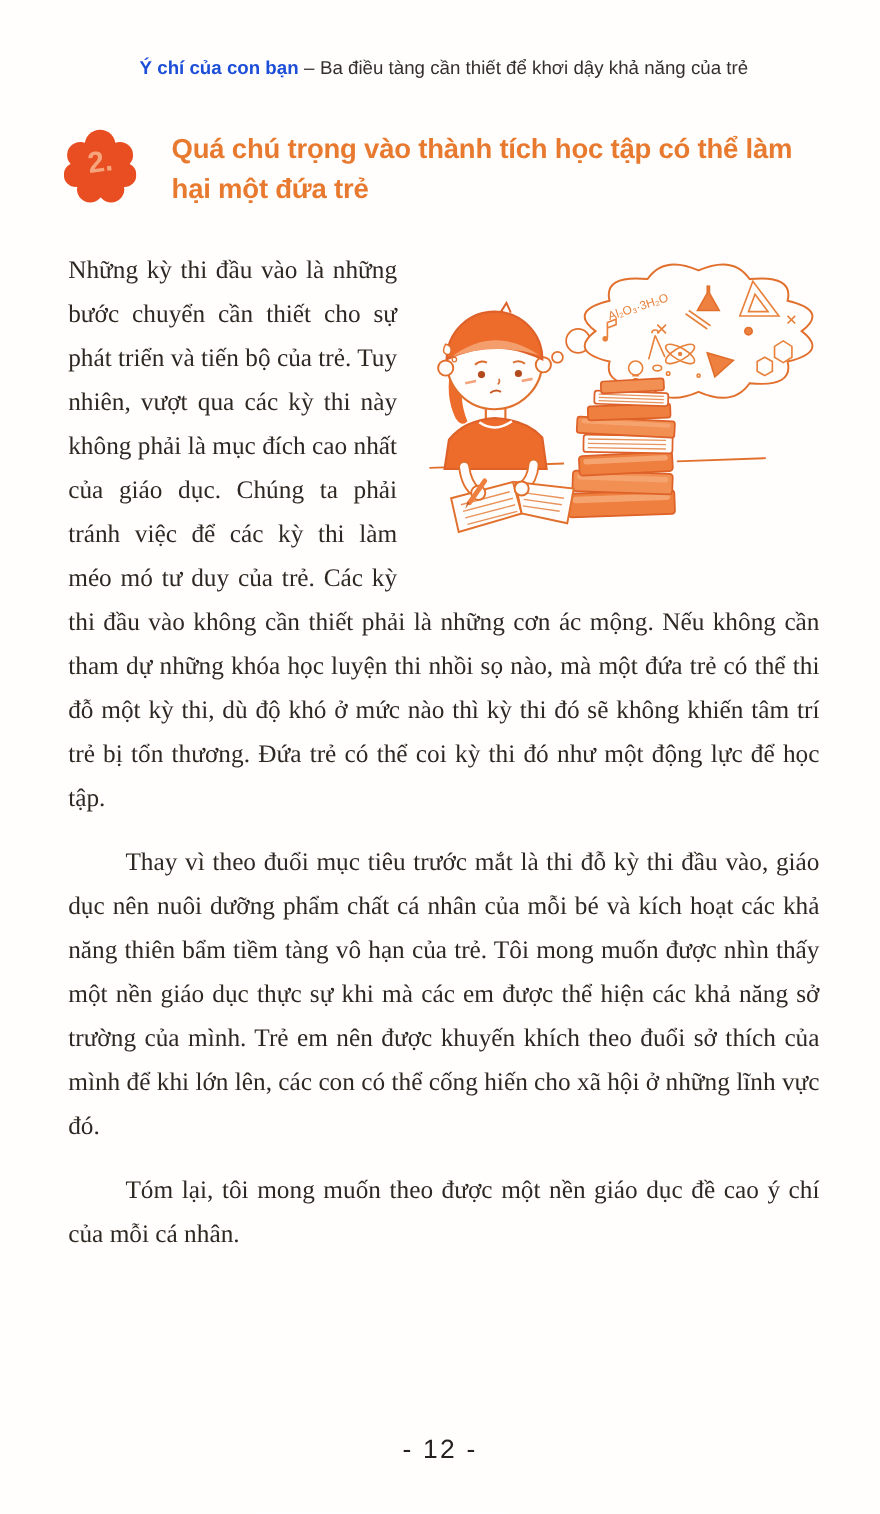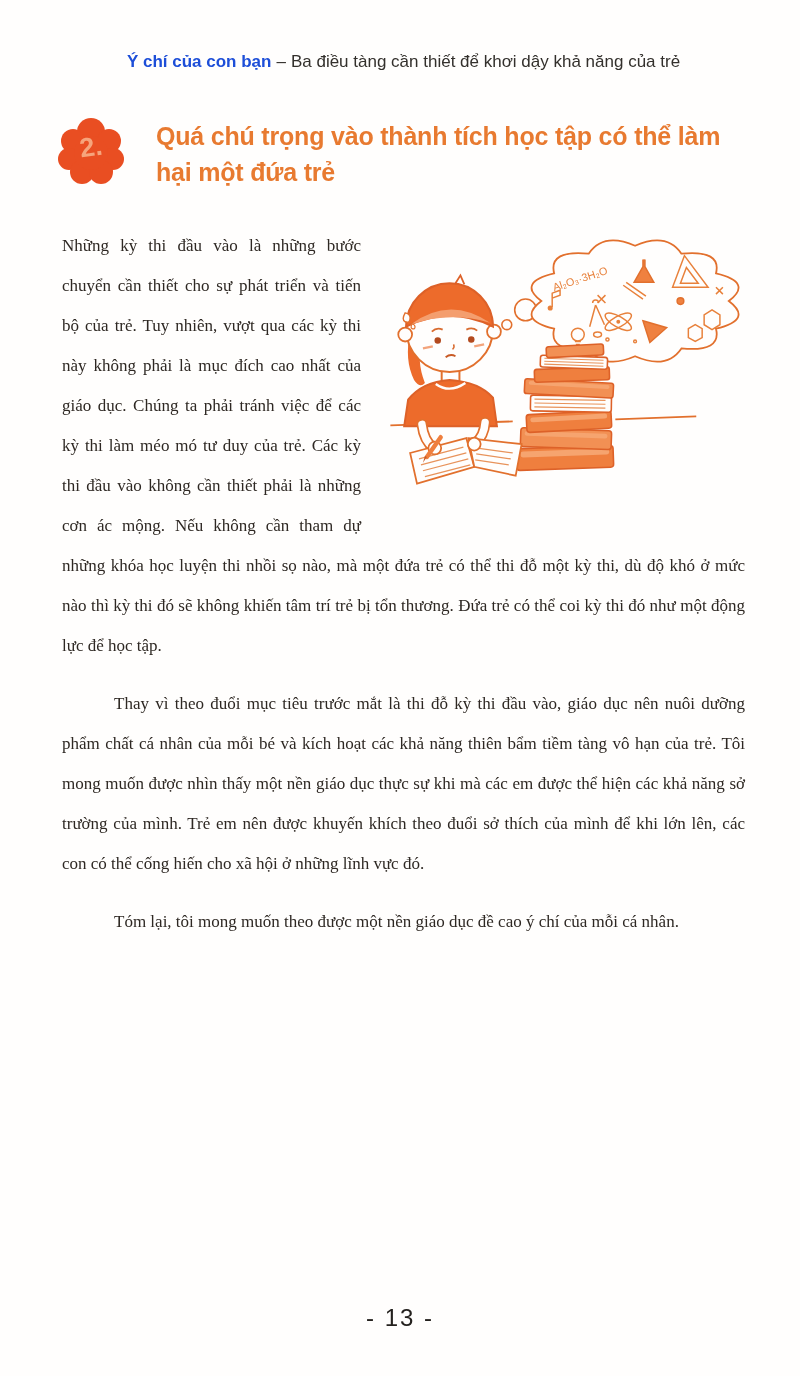--- a/index.html
+++ b/index.html
@@ -59,21 +59,21 @@
   }
   
   main{margin-top:36px;}
   .illustration{
     float:right;
     width:358px;height:296px;
     margin:4px 0 10px 26px;
   }
   p.body{
     margin:0 0 18px 0;
-    font-size:17px;
+    font-size:23px;
     line-height:40px;
     text-align:justify;
   }
   p.body.indent{text-indent:52px;}
   
   .footer{
     position:absolute;
     left:0;right:0;bottom:44px;
     text-align:center;
     font-family:"Liberation Sans", sans-serif;
@@ -243,16 +243,16 @@
         </g>
       </svg>
     </div>
 
     <p class="body">Những kỳ thi đầu vào là những bước chuyển cần thiết cho sự phát triển và tiến bộ của trẻ. Tuy nhiên, vượt qua các kỳ thi này không phải là mục đích cao nhất của giáo dục. Chúng ta phải tránh việc để các kỳ thi làm méo mó tư duy của trẻ. Các kỳ thi đầu vào không cần thiết phải là những cơn ác mộng. Nếu không cần tham dự những khóa học luyện thi nhồi sọ nào, mà một đứa trẻ có thể thi đỗ một kỳ thi, dù độ khó ở mức nào thì kỳ thi đó sẽ không khiến tâm trí trẻ bị tổn thương. Đứa trẻ có thể coi kỳ thi đó như một động lực để học tập.</p>
     <p class="body indent">Thay vì theo đuổi mục tiêu trước mắt là thi đỗ kỳ thi đầu vào, giáo dục nên nuôi dưỡng phẩm chất cá nhân của mỗi bé và kích hoạt các khả năng thiên bẩm tiềm tàng vô hạn của trẻ. Tôi mong muốn được nhìn thấy một nền giáo dục thực sự khi mà các em được thể hiện các khả năng sở trường của mình. Trẻ em nên được khuyến khích theo đuổi sở thích của mình để khi lớn lên, các con có thể cống hiến cho xã hội ở những lĩnh vực đó.</p>
     <p class="body indent">Tóm lại, tôi mong muốn theo được một nền giáo dục đề cao ý chí của mỗi cá nhân.</p>
   </main>
 
   <div class="footer">
-    <span>- 13 -</span>
+    <span>- 12 -</span>
   </div>
 
 </div>
 
 </body></html>

